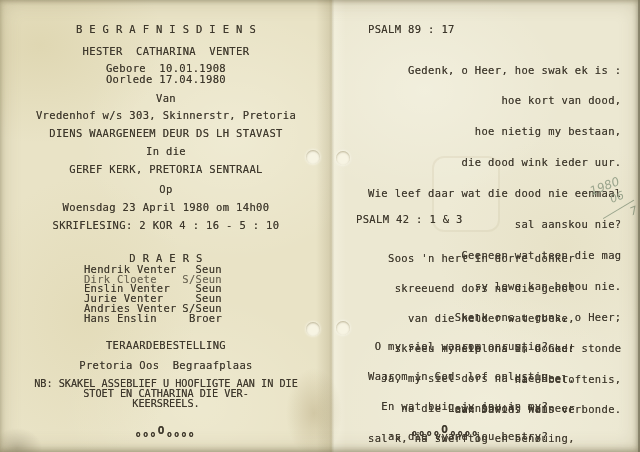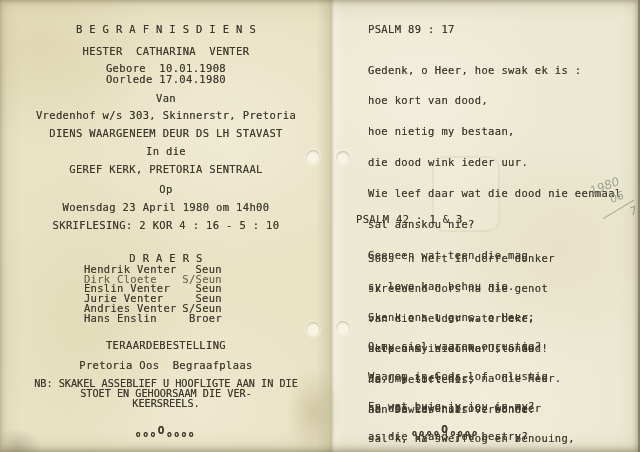--- a/index.html
+++ b/index.html
@@ -51,21 +51,21 @@
                inset 0 -3px 6px rgba(104,95,60,0.25),
                inset 0 2px 4px rgba(130,118,72,0.18);
   }
   .edge-right{position:absolute;right:0;top:0;width:2px;height:100%;background:rgba(86,84,68,0.45);pointer-events:none;}
   .hole{
     position:absolute;width:14px;height:14px;border-radius:50%;
     background:#f7f4e3;
     box-shadow:inset 0 1px 2px rgba(138,126,86,0.55), 0 0 3px rgba(255,255,250,0.9);
   }
   .t{position:absolute;white-space:pre;color:#3e382c;font-size:10.5px;letter-spacing:0.35px;
-     text-shadow:0 0 0.5px rgba(62,56,44,0.65);}
+     text-shadow:0 0 0.5px rgba(62,56,44,0.65);text-align:right;}
   .c{left:0;width:100%;text-align:center;}
   .dates{display:inline-block;text-align:left;line-height:10.6px;}
   .bearers{position:absolute;left:84px;top:265px;width:138px;}
   .bearer-row{display:flex;justify-content:space-between;line-height:9.7px;font-size:10.5px;
      color:#3e382c;white-space:pre;letter-spacing:0.3px;text-shadow:0 0 0.5px rgba(62,56,44,0.6);}
   .bearer-row:nth-child(2){opacity:0.72;}
   .nb{font-size:10.2px;letter-spacing:0;line-height:9.9px;}
   .stanza{line-height:10.0px;}
   .stanza div{height:auto;}
   .orn{font-size:8px;font-weight:bold;letter-spacing:2.5px;}
@@ -105,21 +105,21 @@
     <div class="bearer-row"><span>Dirk Cloete</span><span>S/Seun</span></div>
     <div class="bearer-row"><span>Enslin Venter</span><span>Seun</span></div>
     <div class="bearer-row"><span>Jurie Venter</span><span>Seun</span></div>
     <div class="bearer-row"><span>Andries Venter</span><span>S/Seun</span></div>
     <div class="bearer-row"><span>Hans Enslin</span><span>Broer</span></div>
   </div>
 
   <div class="t c" style="top:339px">TERAARDEBESTELLING</div>
   <div class="t c" style="top:359px">Pretoria Oos  Begraafplaas</div>
 
-  <div class="t c nb" style="top:379px"><span>NB: SKAKEL ASSEBLIEF U HOOFLIGTE AAN IN DIE</span><br><span>STOET EN GEHOORSAAM DIE VER-</span><br><span>KEERSREELS.</span></div>
+  <div class="t c nb" style="top:379px"><span>NB: SKAKEL ASSEBLIEF U HOOFLIGTE AAN IN DIE</span><br><span>STOET EN CATHARINA DIE VER-</span><br><span>KEERSREELS.</span></div>
 
   <div class="t c orn" style="top:424px"><span>ooo</span><span class="big">O</span><span>oooo</span></div>
 </div>
 
 <div class="page" id="page-right">
   <div class="impression"></div>
 
   <div class="t" style="left:36px;top:23px">PSALM 89 : 17</div>
 
   <div class="t stanza" style="left:36px;top:44px;line-height:10.3px">

